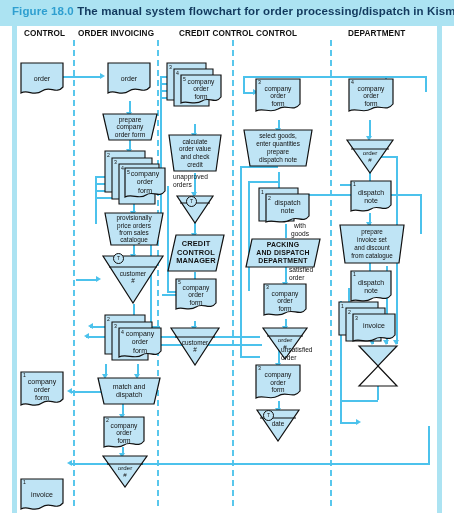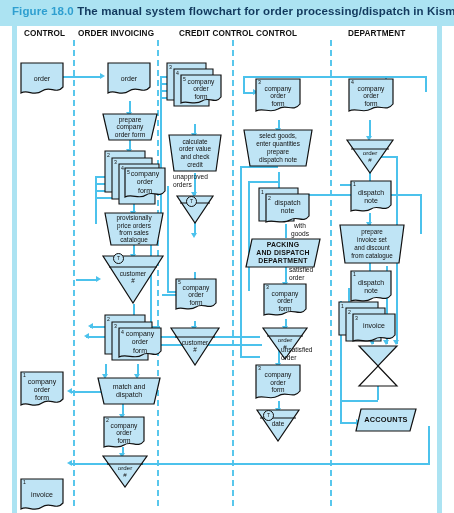--- a/index.html
+++ b/index.html
@@ -376,20 +376,28 @@
 orders</div>
 
     <div class="shape tri" style="left:175px;top:168px;width:40px;height:30px">
       <svg width="40" height="30" viewBox="0 0 40 30">
         <path d="M2 2 H38 L20 29 Z" fill="#bfe4f5" stroke="#111" stroke-width="1.2"></path>
         <line x1="5" y1="9" x2="35" y2="9" stroke="#111" stroke-width="1"></line>
       </svg>
       <div class="tmark" style="left:11px;top:2px">T</div>
     </div>
 
+    <div class="shape para" style="left:167px;top:208px;width:58px;height:38px">
+      <svg width="58" height="38" viewBox="0 0 58 38">
+        <path d="M9 1 H57 L49 37 H1 Z" fill="#bfe4f5" stroke="#111" stroke-width="1.2"></path>
+      </svg>
+      <div class="lbl caps" style="white-space:pre-line;line-height:8.6px">CREDIT
+CONTROL
+MANAGER</div>
+    </div>
 
     <div class="shape doc" style="left:175px;top:252px;width:42px;height:34px">
       <svg width="42" height="34" viewBox="0 0 42 34">
         <path d="M1 1 H41 V25 C35 33 28 24 21 29 C14 34 8 28 1 31 Z" fill="#bfe4f5" stroke="#111" stroke-width="1.2"></path>
       </svg>
       <div class="sup">5</div>
       <div class="lbl" style="padding-bottom:3px;white-space:pre-line;font-size:6.6px;line-height:7.6px">company
 order
 form</div>
     </div>
@@ -549,21 +557,15 @@
       <div class="lbl" style="left:15px;top:13px;width:42px;height:25px">invoice</div>
     </div>
 
     <div class="shape hour" style="left:357px;top:318px;width:42px;height:44px">
       <svg width="42" height="44" viewBox="0 0 42 44">
         <path d="M2 2 H40 L21 22 Z" fill="#bfe4f5" stroke="#111" stroke-width="1.2"></path>
         <path d="M21 22 L40 42 H2 Z" fill="#fff" stroke="#111" stroke-width="1.2"></path>
       </svg>
     </div>
 
-    <div class="shape para" style="left:355px;top:382px;width:62px;height:24px">
-      <svg width="62" height="24" viewBox="0 0 62 24">
-        <path d="M6 1 H61 L55 23 H1 Z" fill="#bfe4f5" stroke="#111" stroke-width="1.2"></path>
-      </svg>
-      <div class="lbl caps">ACCOUNTS</div>
-    </div>
 
   </div>
 </div>
 
 </body></html>

